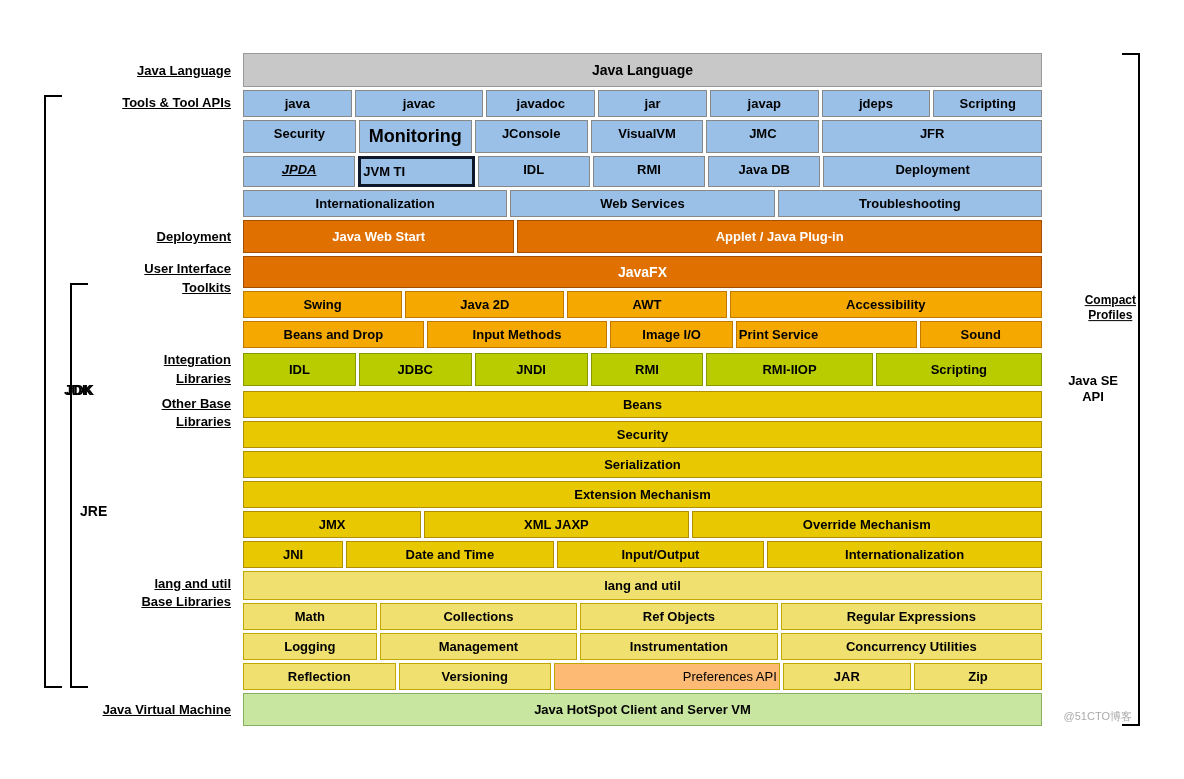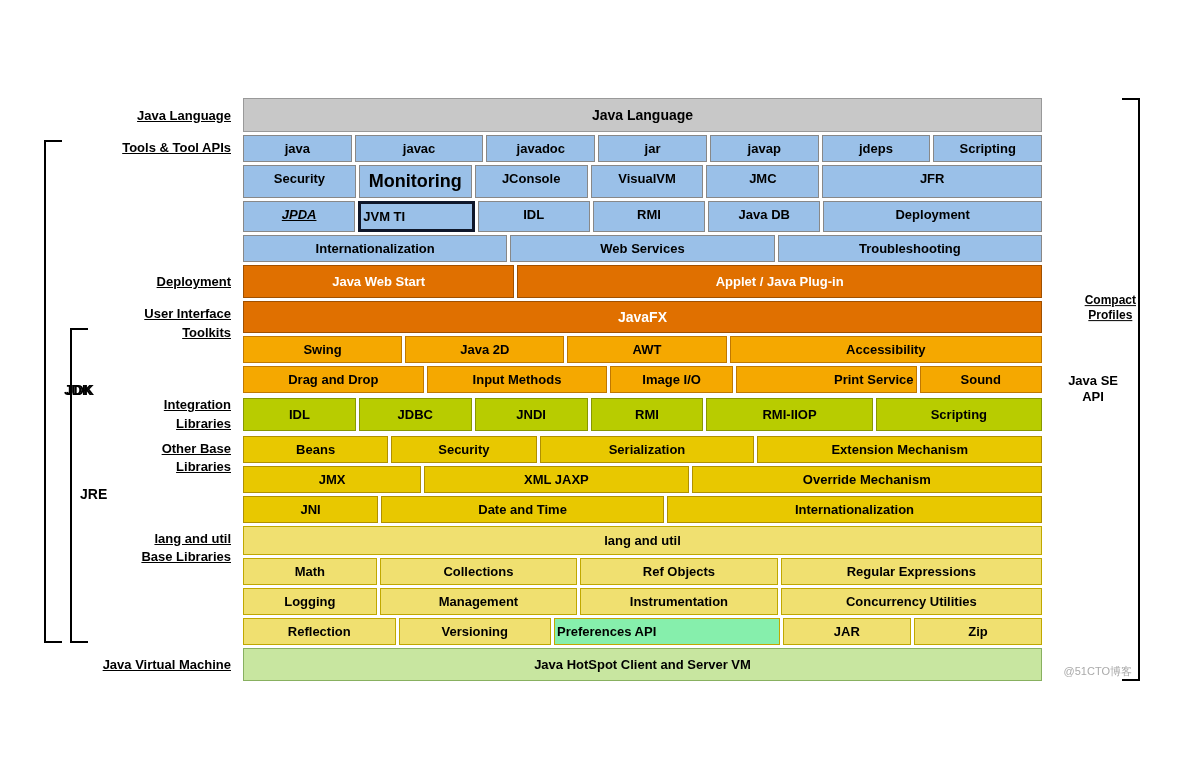--- a/index.html
+++ b/index.html
@@ -97,58 +97,59 @@
         <div style="width:135px; text-align:right; font-weight:bold; font-size:13px; text-decoration:underline; padding-right:6px; padding-top:4px; line-height:1.4;">User Interface<br>Toolkits</div>
         <div style="flex:1; display:flex; flex-direction:column; gap:3px;">
           <div style="background:#e07000; color:#fff; text-align:center; font-weight:bold; font-size:14px; padding:7px; border:1px solid #a05000;">JavaFX</div>
           <div style="display:flex; gap:3px;">
             <div style="flex:1; background:#f5a800; text-align:center; font-weight:bold; font-size:13px; padding:5px 2px; border:1px solid #c07800;">Swing</div>
             <div style="flex:1; background:#f5a800; text-align:center; font-weight:bold; font-size:13px; padding:5px 2px; border:1px solid #c07800;">Java 2D</div>
             <div style="flex:1; background:#f5a800; text-align:center; font-weight:bold; font-size:13px; padding:5px 2px; border:1px solid #c07800;">AWT</div>
             <div style="flex:2; background:#f5a800; text-align:center; font-weight:bold; font-size:13px; padding:5px 2px; border:1px solid #c07800;">Accessibility</div>
           </div>
           <div style="display:flex; gap:3px;">
-            <div style="flex:1.5; background:#f5a800; text-align:center; font-weight:bold; font-size:13px; padding:5px 2px; border:1px solid #c07800;">Drag and Drop</div>
+            <div style="flex:1.5; background:#f5a800; text-align:center; font-weight:bold; font-size:13px; padding:5px 2px; border:1px solid #c07800;">Beans and Drop</div>
             <div style="flex:1.5; background:#f5a800; text-align:center; font-weight:bold; font-size:13px; padding:5px 2px; border:1px solid #c07800;">Input Methods</div>
             <div style="flex:1; background:#f5a800; text-align:center; font-weight:bold; font-size:13px; padding:5px 2px; border:1px solid #c07800;">Image I/O</div>
-            <div style="flex:1.5; background:#f5a800; text-align:right; font-weight:bold; font-size:13px; padding:5px 2px; border:1px solid #c07800;">Print Service</div>
+            <div style="flex:1.5; background:#f5a800; text-align:left; font-weight:bold; font-size:13px; padding:5px 2px; border:1px solid #c07800;">Print Service</div>
             <div style="flex:1; background:#f5a800; text-align:center; font-weight:bold; font-size:13px; padding:5px 2px; border:1px solid #c07800;">Sound</div>
           </div>
         </div>
       </div>
 
       <div style="display:flex; align-items:center; gap:6px;">
         <div style="width:135px; text-align:right; font-weight:bold; font-size:13px; text-decoration:underline; padding-right:6px; line-height:1.4;">Integration<br>Libraries</div>
         <div style="flex:1; display:flex; gap:3px;">
           <div style="flex:1; background:#b8cc00; text-align:center; font-weight:bold; font-size:13px; padding:8px 2px; border:1px solid #889800;">IDL</div>
           <div style="flex:1; background:#b8cc00; text-align:center; font-weight:bold; font-size:13px; padding:8px 2px; border:1px solid #889800;">JDBC</div>
           <div style="flex:1; background:#b8cc00; text-align:center; font-weight:bold; font-size:13px; padding:8px 2px; border:1px solid #889800;">JNDI</div>
           <div style="flex:1; background:#b8cc00; text-align:center; font-weight:bold; font-size:13px; padding:8px 2px; border:1px solid #889800;">RMI</div>
           <div style="flex:1.5; background:#b8cc00; text-align:center; font-weight:bold; font-size:13px; padding:8px 2px; border:1px solid #889800;">RMI-IIOP</div>
           <div style="flex:1.5; background:#b8cc00; text-align:center; font-weight:bold; font-size:13px; padding:8px 2px; border:1px solid #889800;">Scripting</div>
         </div>
       </div>
 
       <div style="display:flex; align-items:flex-start; gap:6px;">
         <div style="width:135px; text-align:right; font-weight:bold; font-size:13px; text-decoration:underline; padding-right:6px; padding-top:4px; line-height:1.4;">Other Base<br>Libraries</div>
         <div style="flex:1; display:flex; flex-direction:column; gap:3px;">
-          <div style="display:flex; gap:3px;">
+          <div style="display:flex; gap:3px;flex-direction:column;">
             <div style="flex:1; background:#e8c800; text-align:center; font-weight:bold; font-size:13px; padding:5px 2px; border:1px solid #b09000;">Beans</div>
             <div style="flex:1; background:#e8c800; text-align:center; font-weight:bold; font-size:13px; padding:5px 2px; border:1px solid #b09000;">Security</div>
             <div style="flex:1.5; background:#e8c800; text-align:center; font-weight:bold; font-size:13px; padding:5px 2px; border:1px solid #b09000;">Serialization</div>
             <div style="flex:2; background:#e8c800; text-align:center; font-weight:bold; font-size:13px; padding:5px 2px; border:1px solid #b09000;">Extension Mechanism</div>
           </div>
           <div style="display:flex; gap:3px;">
             <div style="flex:1; background:#e8c800; text-align:center; font-weight:bold; font-size:13px; padding:5px 2px; border:1px solid #b09000;">JMX</div>
             <div style="flex:1.5; background:#e8c800; text-align:center; font-weight:bold; font-size:13px; padding:5px 2px; border:1px solid #b09000;">XML JAXP</div>
             <div style="flex:2; background:#e8c800; text-align:center; font-weight:bold; font-size:13px; padding:5px 2px; border:1px solid #b09000;">Override Mechanism</div>
           </div>
           <div style="display:flex; gap:3px;">
             <div style="flex:0.7; background:#e8c800; text-align:center; font-weight:bold; font-size:13px; padding:5px 2px; border:1px solid #b09000;">JNI</div>
             <div style="flex:1.5; background:#e8c800; text-align:center; font-weight:bold; font-size:13px; padding:5px 2px; border:1px solid #b09000;">Date and Time</div>
+            <div style="flex:1.5; background:#e8c800; text-align:center; font-weight:bold; font-size:13px; padding:5px 2px; border:1px solid #b09000;">Input/Output</div>
             <div style="flex:2; background:#e8c800; text-align:center; font-weight:bold; font-size:13px; padding:5px 2px; border:1px solid #b09000;">Internationalization</div>
           </div>
         </div>
       </div>
 
       <div style="display:flex; align-items:flex-start; gap:6px;">
         <div style="width:135px; text-align:right; font-weight:bold; font-size:13px; text-decoration:underline; padding-right:6px; padding-top:4px; line-height:1.4;">lang and util<br>Base Libraries</div>
         <div style="flex:1; display:flex; flex-direction:column; gap:3px;">
 
           <div style="background:#f0e070; text-align:center; font-weight:bold; font-size:13px; padding:6px; border:1px solid #c0a800;">lang and util</div>
@@ -160,21 +161,21 @@
           </div>
           <div style="display:flex; gap:3px;">
             <div style="flex:1; background:#f0e070; text-align:center; font-weight:bold; font-size:13px; padding:5px 2px; border:1px solid #c0a800;">Logging</div>
             <div style="flex:1.5; background:#f0e070; text-align:center; font-weight:bold; font-size:13px; padding:5px 2px; border:1px solid #c0a800;">Management</div>
             <div style="flex:1.5; background:#f0e070; text-align:center; font-weight:bold; font-size:13px; padding:5px 2px; border:1px solid #c0a800;">Instrumentation</div>
             <div style="flex:2; background:#f0e070; text-align:center; font-weight:bold; font-size:13px; padding:5px 2px; border:1px solid #c0a800;">Concurrency Utilities</div>
           </div>
           <div style="display:flex; gap:3px;">
             <div style="flex:1.2; background:#f0e070; text-align:center; font-weight:bold; font-size:13px; padding:5px 2px; border:1px solid #c0a800;">Reflection</div>
             <div style="flex:1.2; background:#f0e070; text-align:center; font-weight:bold; font-size:13px; padding:5px 2px; border:1px solid #c0a800;">Versioning</div>
-            <div style="flex:1.8; background:#86efac; text-align:left; font-weight:bold; font-size:13px; padding:5px 2px; border:1px solid #c0a800;">Preferences API</div>
+            <div style="flex:1.8; background:#fdba74; text-align:right; font-weight:normal; font-size:13px; padding:5px 2px; border:1px solid #c0a800;">Preferences API</div>
             <div style="flex:1; background:#f0e070; text-align:center; font-weight:bold; font-size:13px; padding:5px 2px; border:1px solid #c0a800;">JAR</div>
             <div style="flex:1; background:#f0e070; text-align:center; font-weight:bold; font-size:13px; padding:5px 2px; border:1px solid #c0a800;">Zip</div>
           </div>
         </div>
       </div>
 
       <div style="display:flex; align-items:center; gap:6px;">
         <div style="width:135px; text-align:right; font-weight:bold; font-size:13px; text-decoration:underline; padding-right:6px;">Java Virtual Machine</div>
         <div style="flex:1; background:#c8e6a0; text-align:center; font-weight:bold; font-size:13px; padding:8px; border:1px solid #88b060;">Java HotSpot Client and Server VM</div>
       </div>

